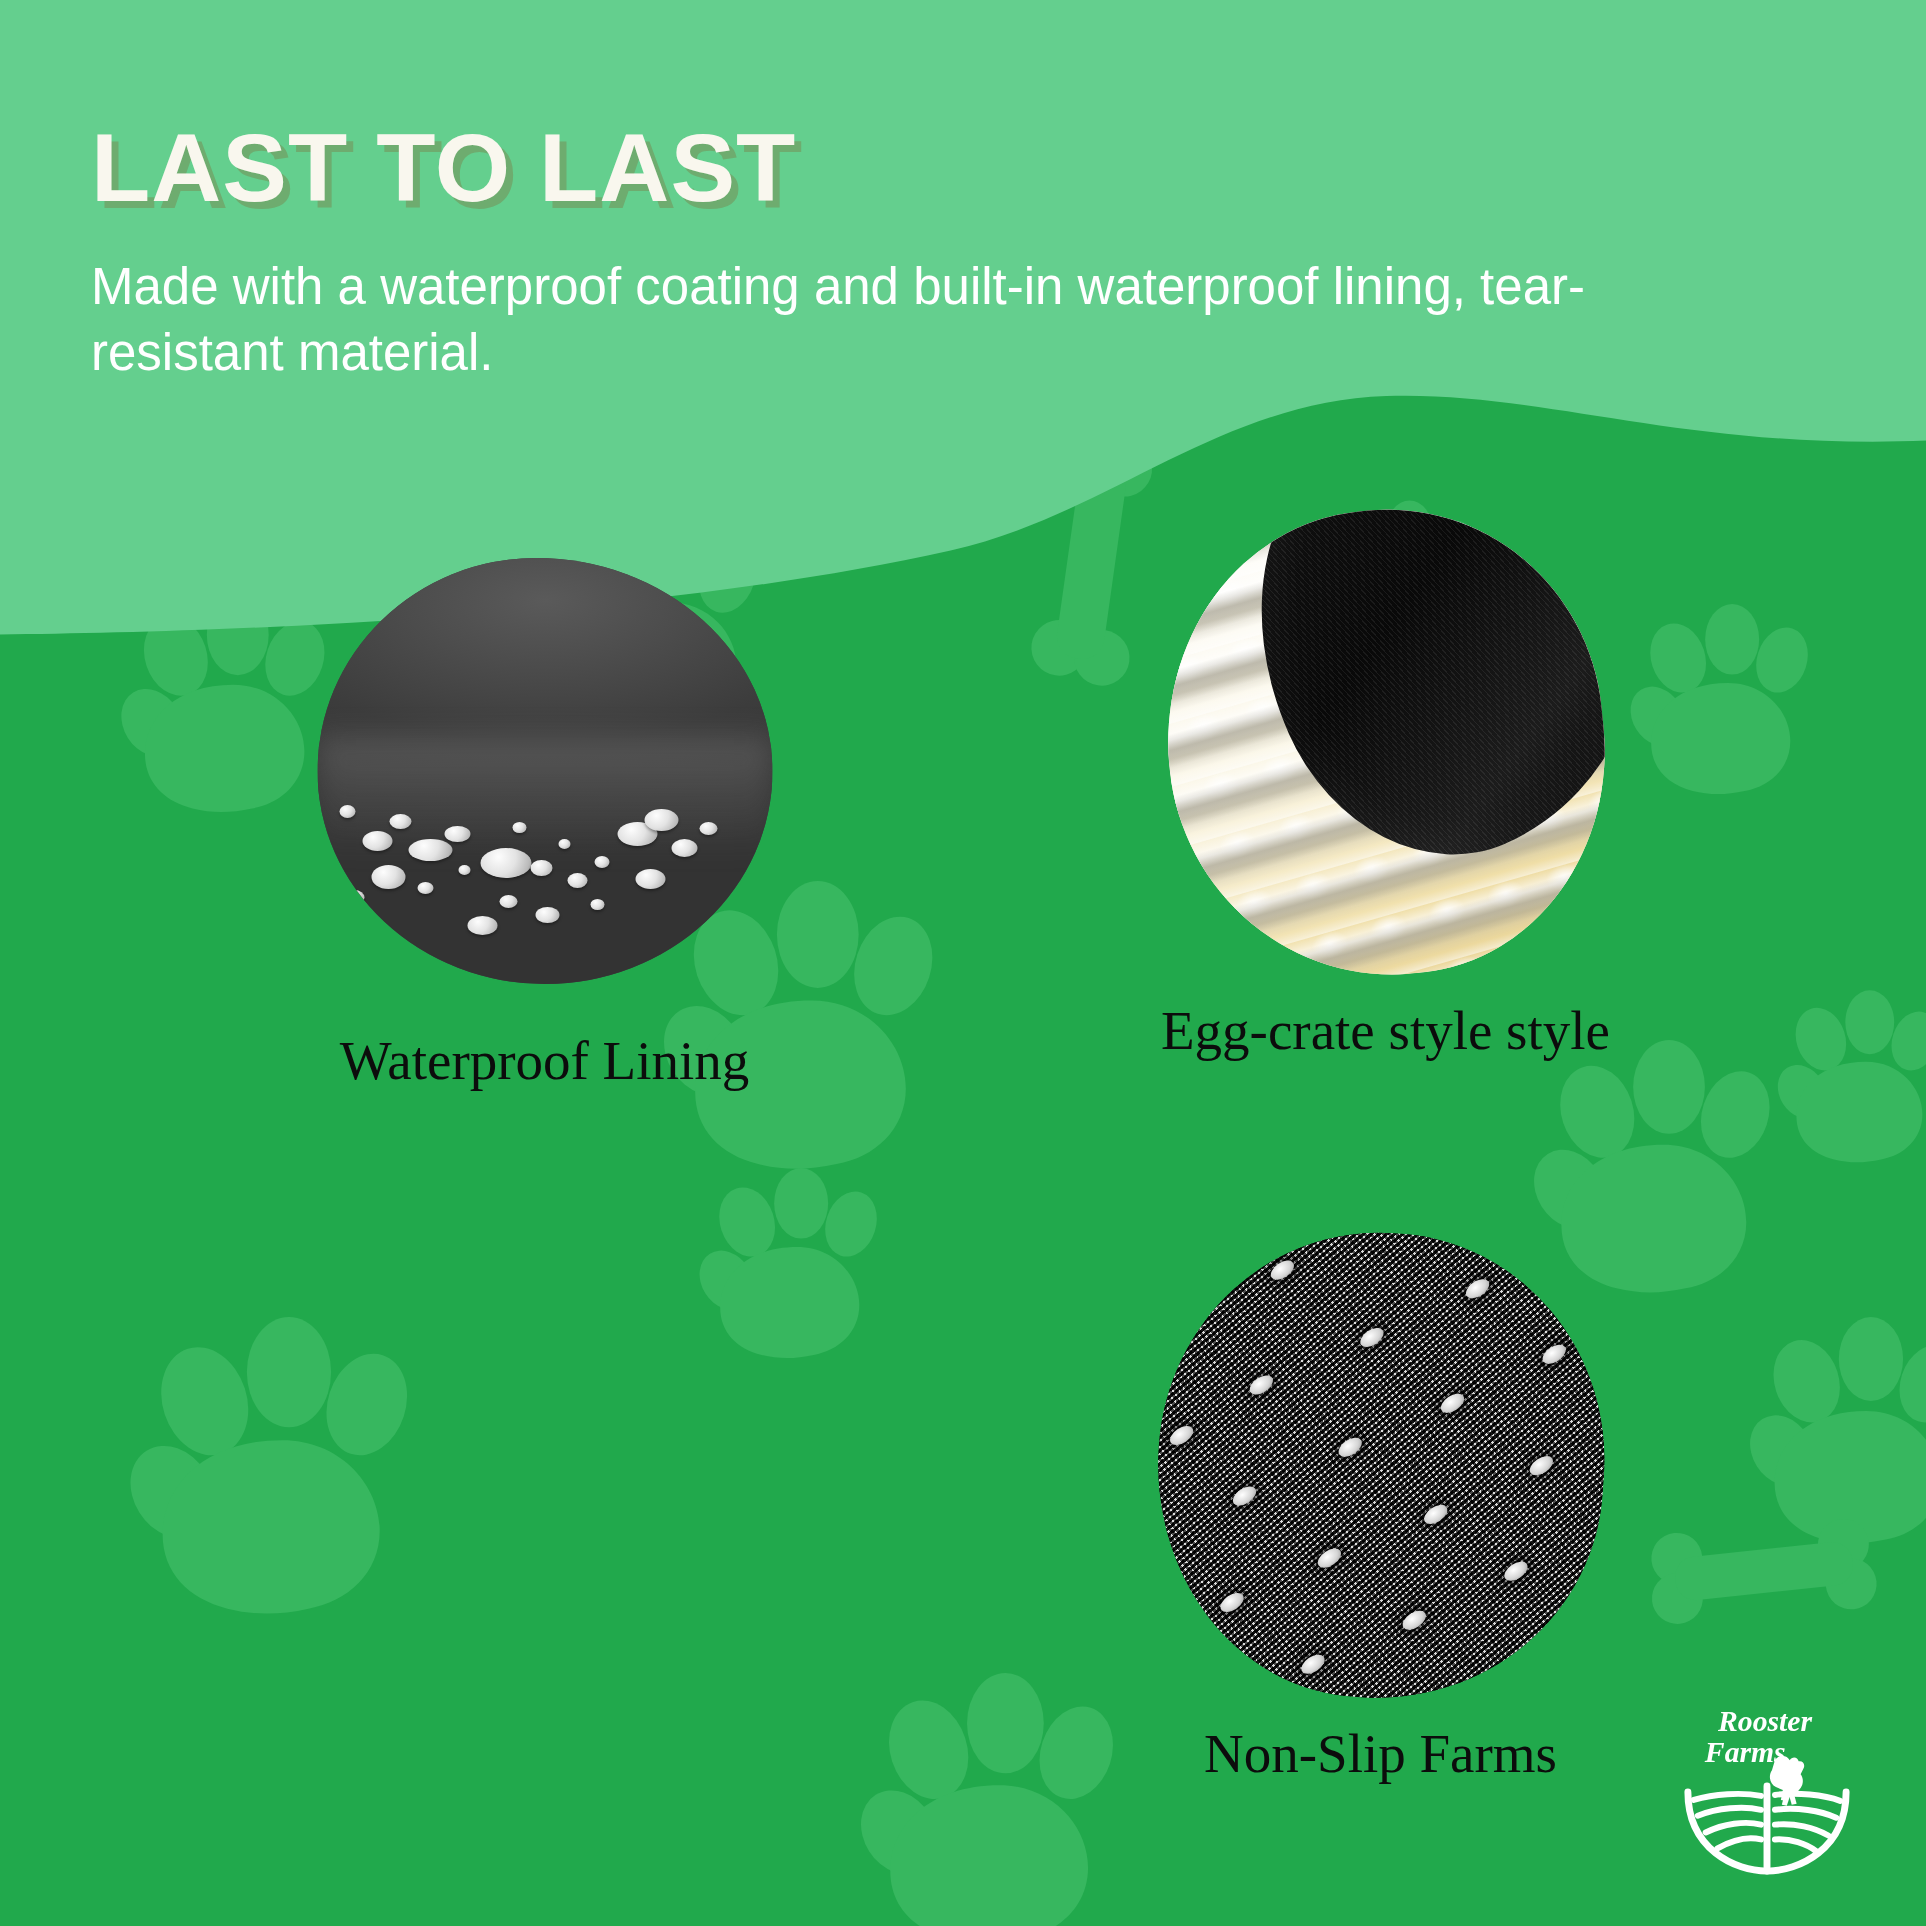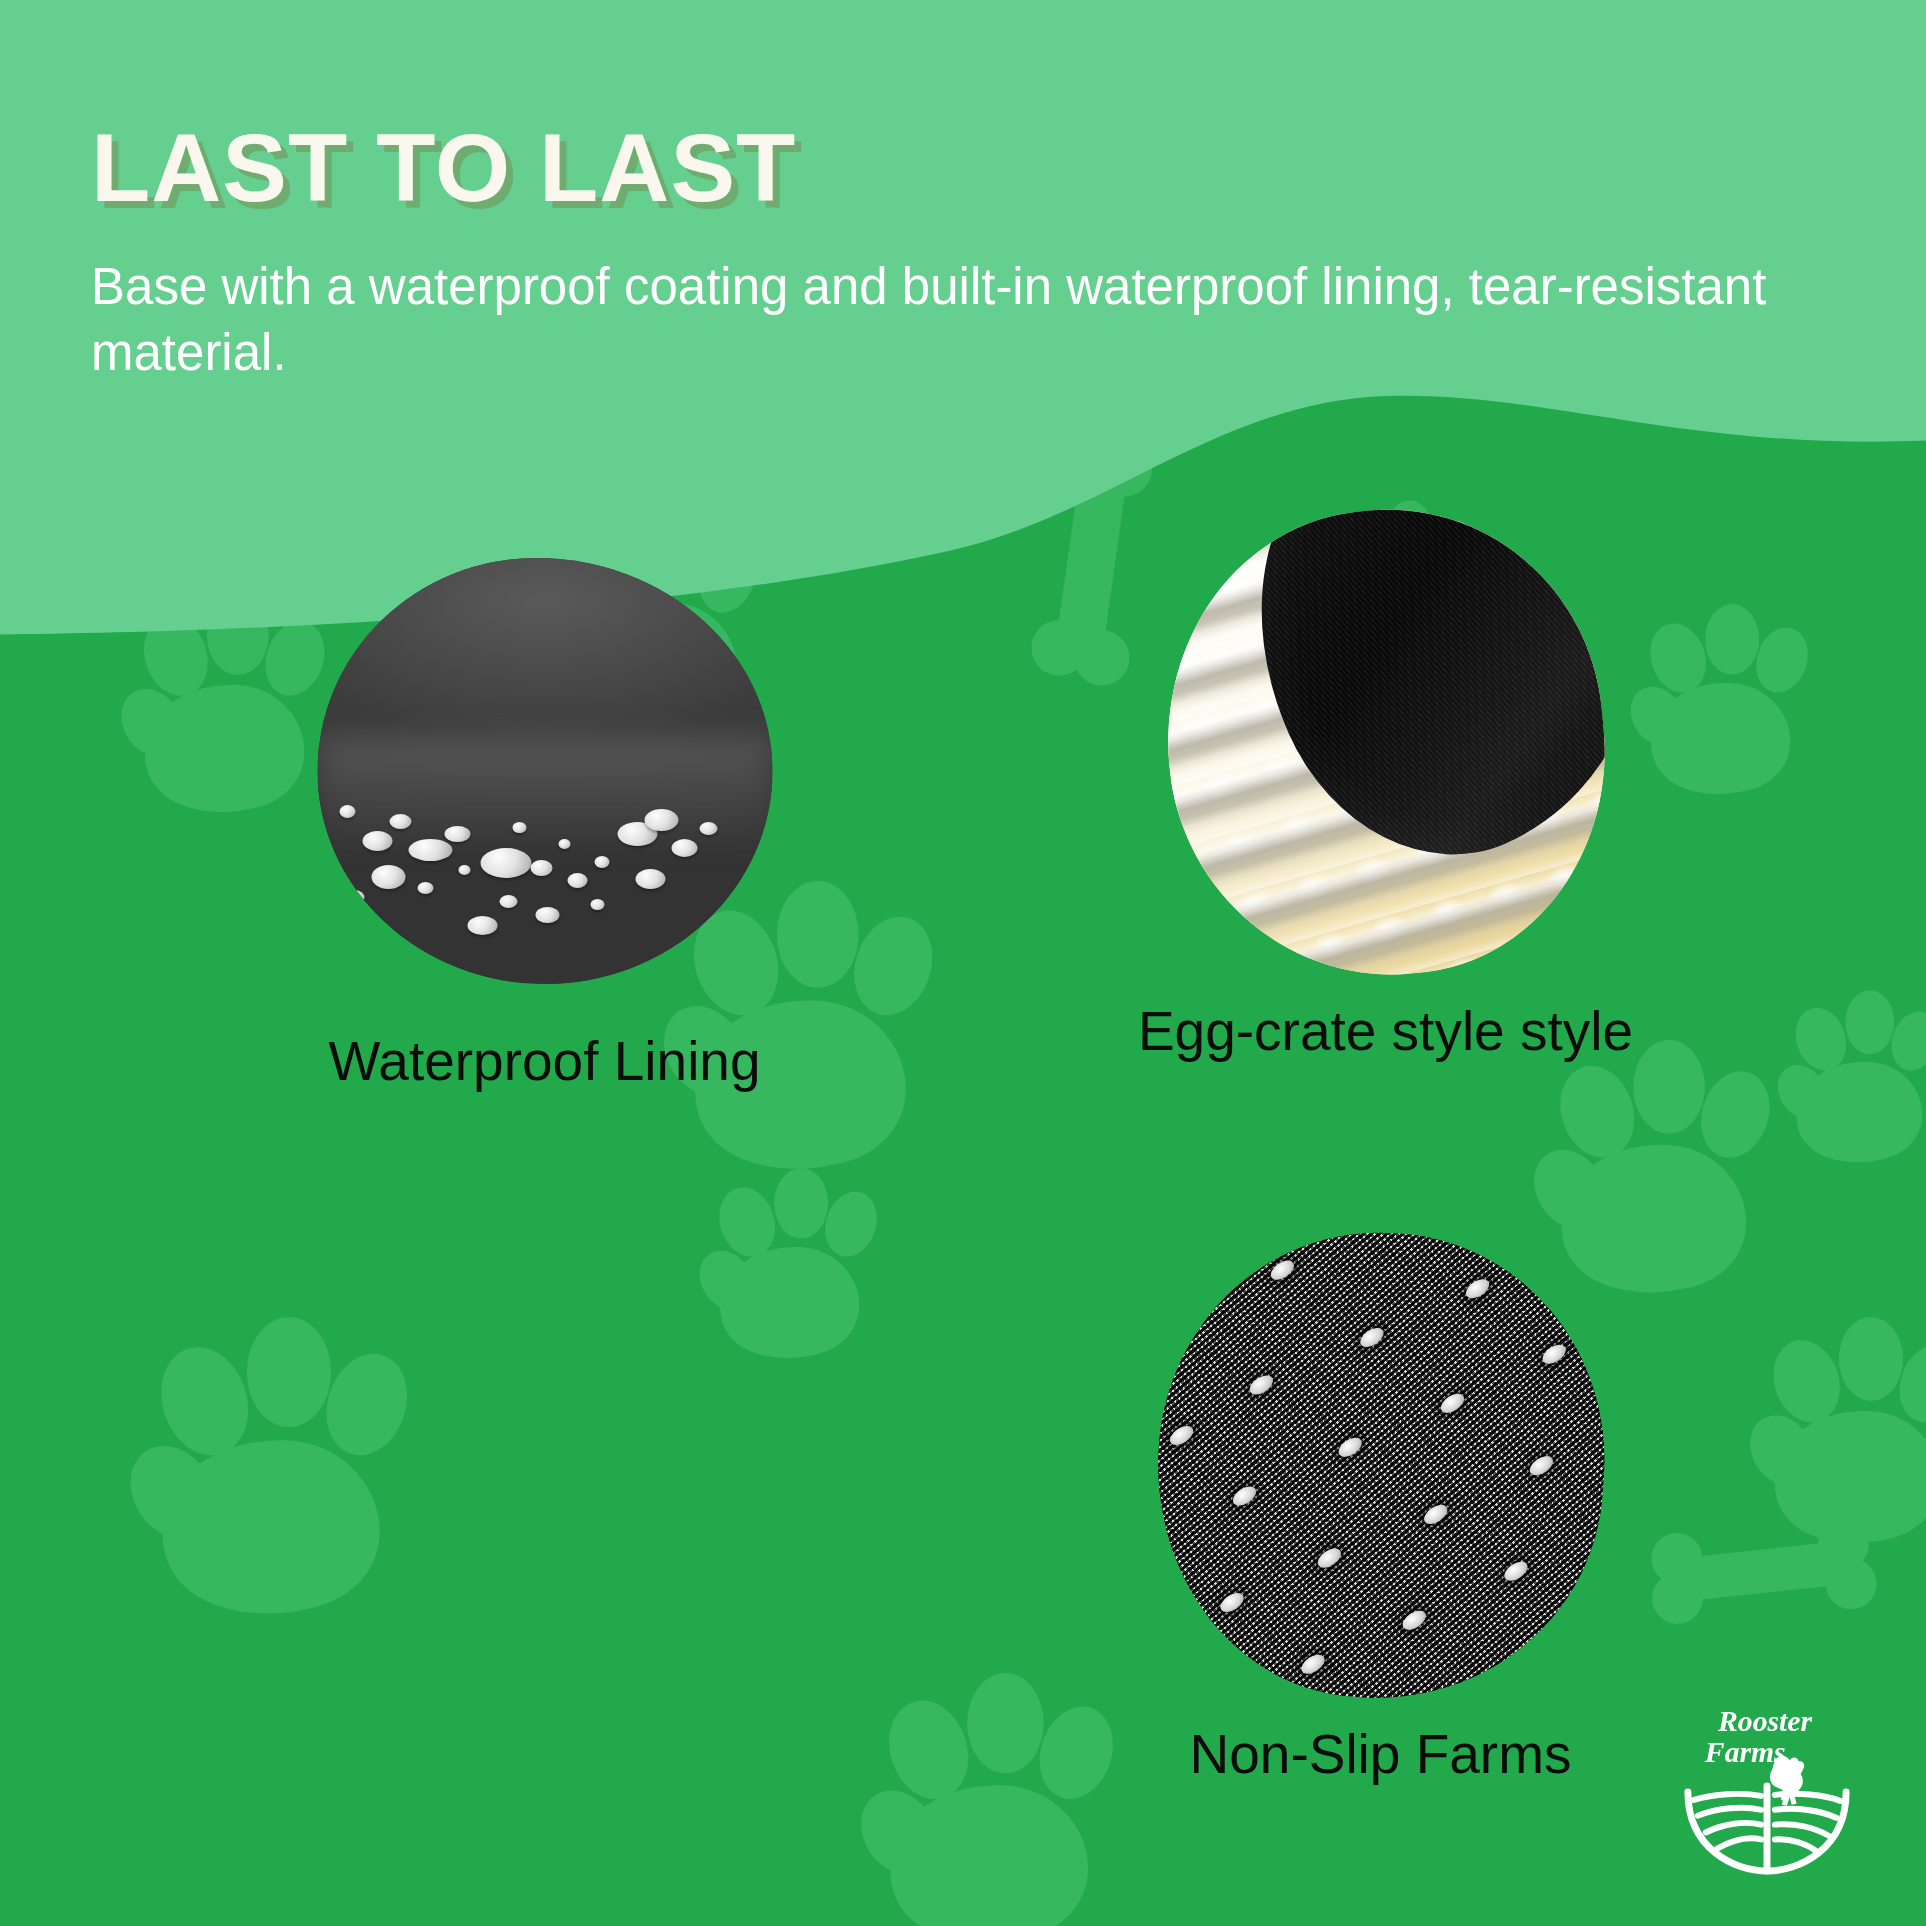--- a/index.html
+++ b/index.html
@@ -95,21 +95,21 @@
   .thumb.t3{width:446px;height:465px;border-radius:50% 50% 52% 48% / 50% 50% 48% 52%;top:0px;transform:translateX(-50%) rotate(4deg);}
 
   .thumb-inner{position:absolute;inset:0;}
 
   .caption{
     margin-top:26px;
     font-size:55px;
     line-height:1.1;
     font-weight:400;
     color:#0C0C0C;
-    font-family:Liberation Sans, sans-serif;
+    font-family:Liberation Serif, serif;
   }
 
   
   .ph-lining{
     position:absolute;inset:0;
     background:
       radial-gradient(ellipse 120% 60% at 50% 10%, #5a5a5a 0%, #3c3c3c 55%, #333 100%),
       #3d3d3d;
   }
   .ph-lining .band{
@@ -429,21 +429,21 @@
       <path d="M0,0 L1946,0 L1946,445
                C1700,455 1560,395 1400,400
                C1230,406 1120,520 960,556
                C760,600 540,620 300,632
                C180,638 80,640 0,641 Z" fill="#64CF8E"></path>
     </svg>
   </div>
 
   <div class="header">
     <h1 class="headline">LAST TO LAST</h1>
-    <p class="subhead">Base with a waterproof coating and built-in waterproof lining, tear-resistant material.</p>
+    <p class="subhead">Made with a waterproof coating and built-in waterproof lining, tear-resistant material.</p>
   </div>
 
   <div class="grid">
 
     <div class="cell cell-0">
       <div class="thumb-wrap">
         <div class="thumb t0">
           <div class="thumb-inner ph-lining">
             <div class="band"></div>
             <div class="drop" style="left:5%;top:58%;width:16px;height:13px;"></div>

